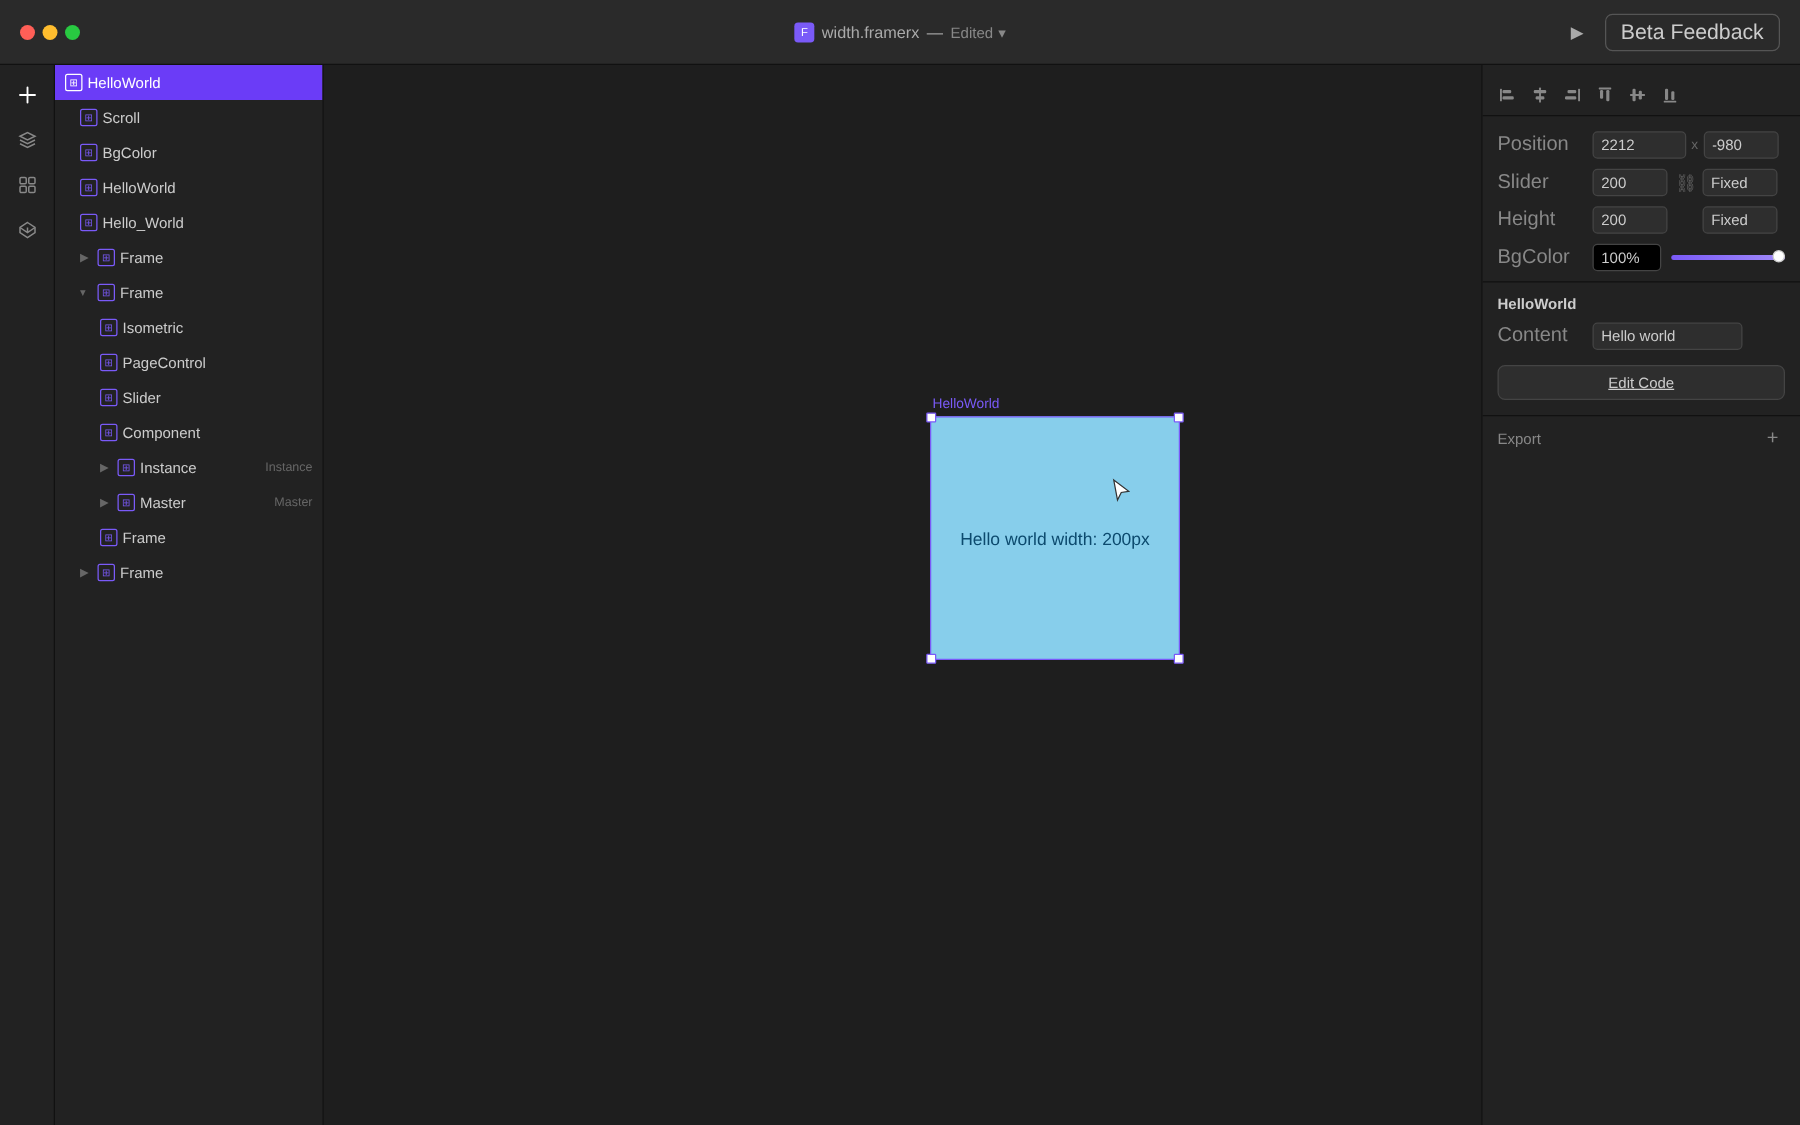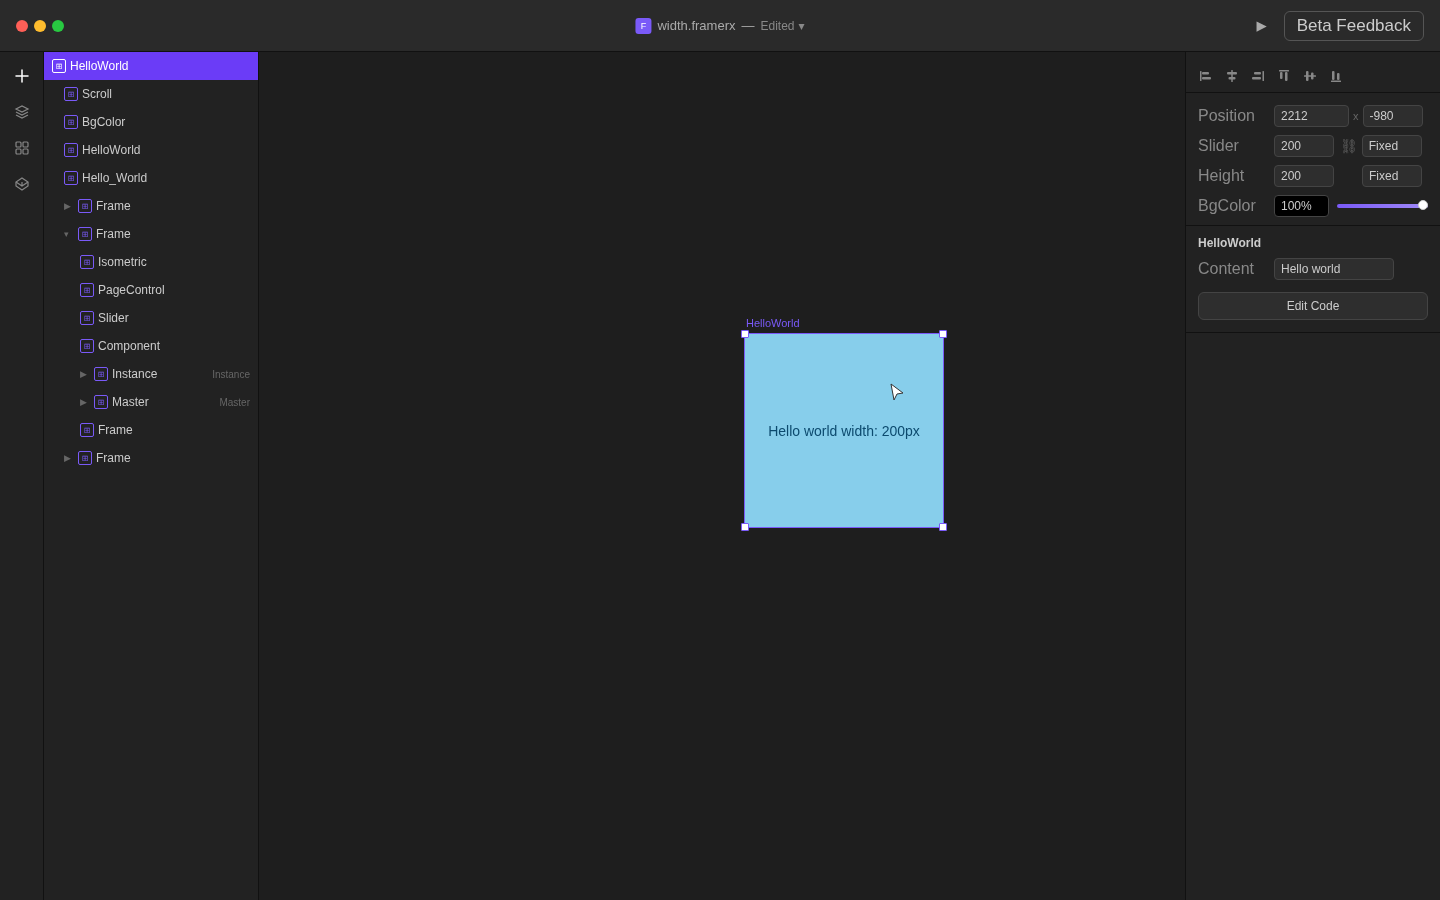--- a/index.html
+++ b/index.html
@@ -394,20 +394,21 @@
       margin: 8px 12px;
       width: calc(100% - 24px);
       background: #2e2e2e;
       border: 1px solid #444;
       border-radius: 6px;
       color: #ccc;
       font-size: 12px;
       padding: 6px;
       cursor: pointer;
       text-align: center;
+      text-decoration: underline;
     }
 
     .export-row {
       display: flex;
       align-items: center;
       padding: 4px 12px;
       gap: 8px;
     }
     .export-label {
       flex: 1;
@@ -715,15 +716,19 @@
     </div>
 
     
 
     
     <button class="edit-code-btn">Edit Code</button>
 
     <div class="divider"></div>
 
     
+    <div class="export-row">
+      <span class="export-label">Export</span>
+      <button class="export-add-btn">+</button>
+    </div>
   </div>
 
 </div>
 
 </body></html>

